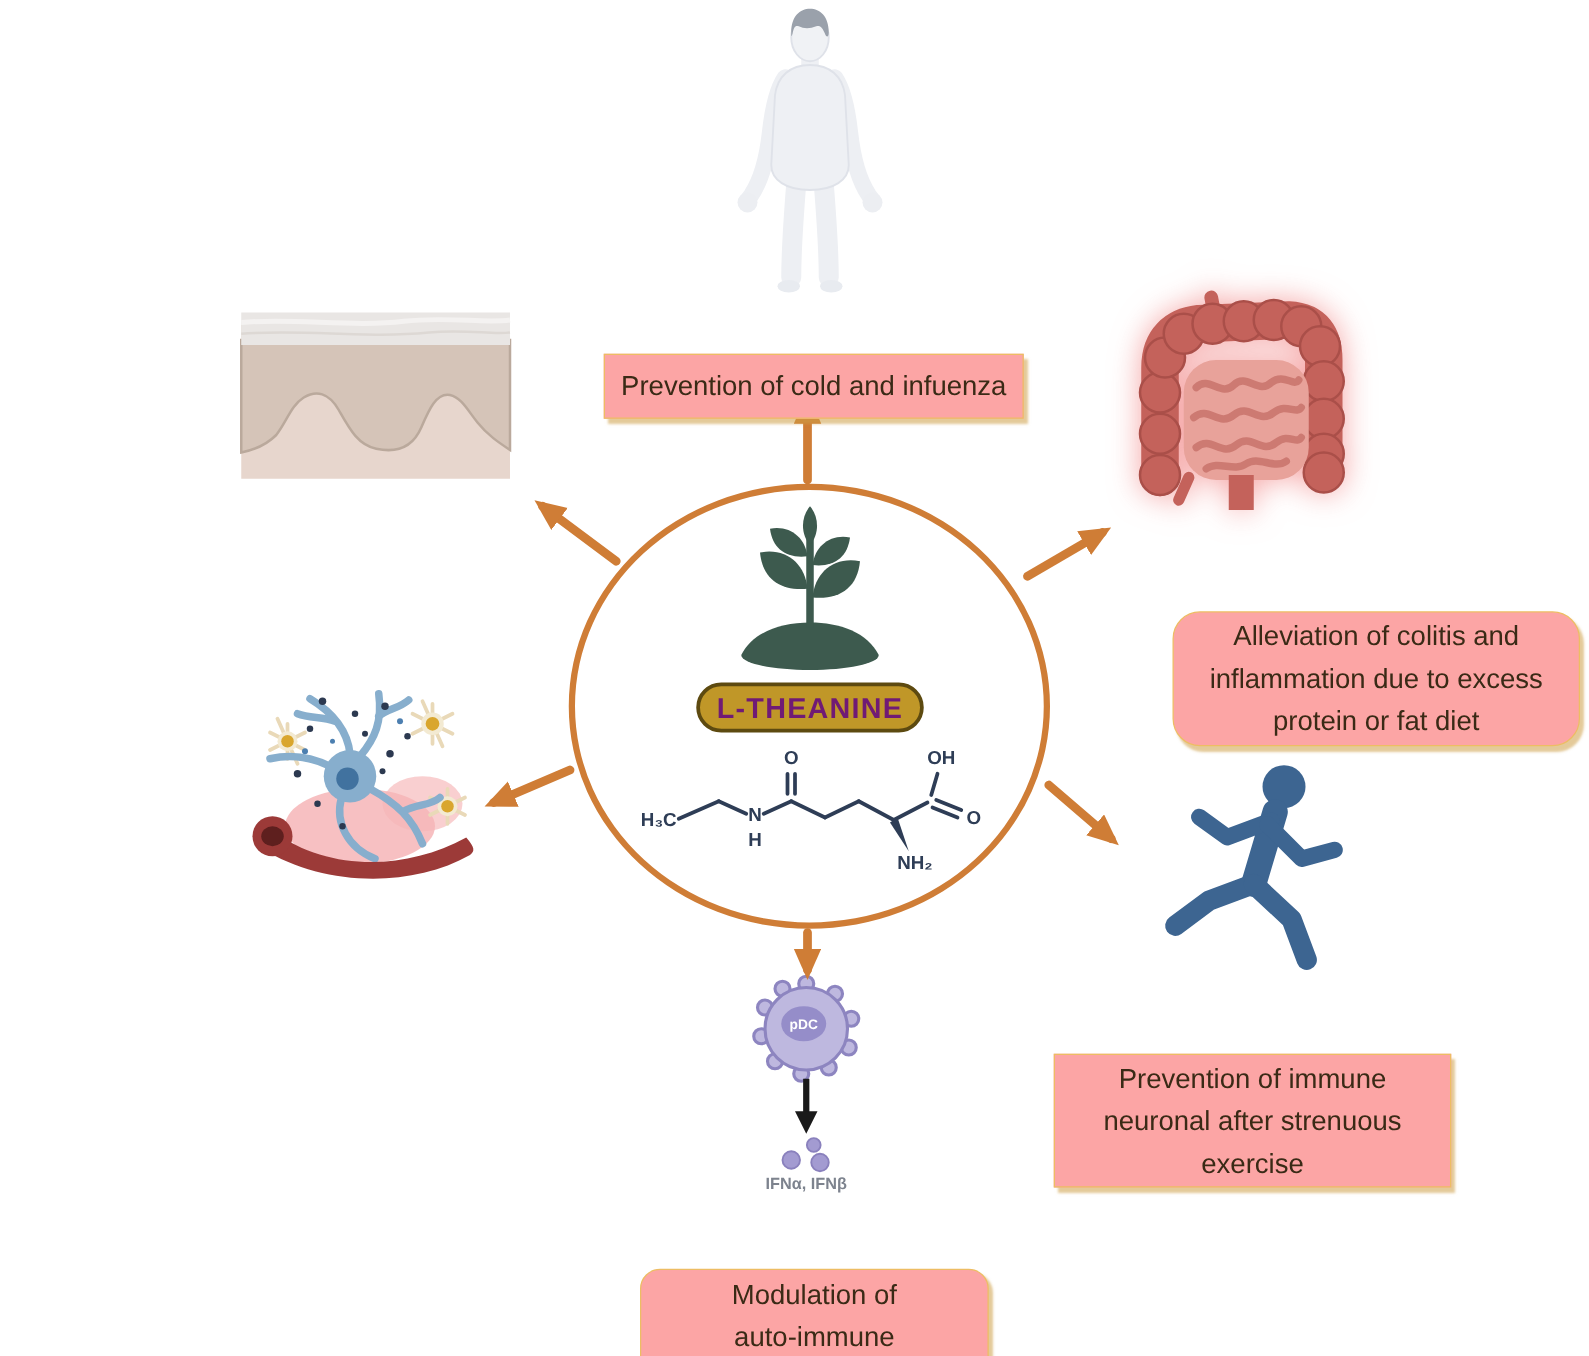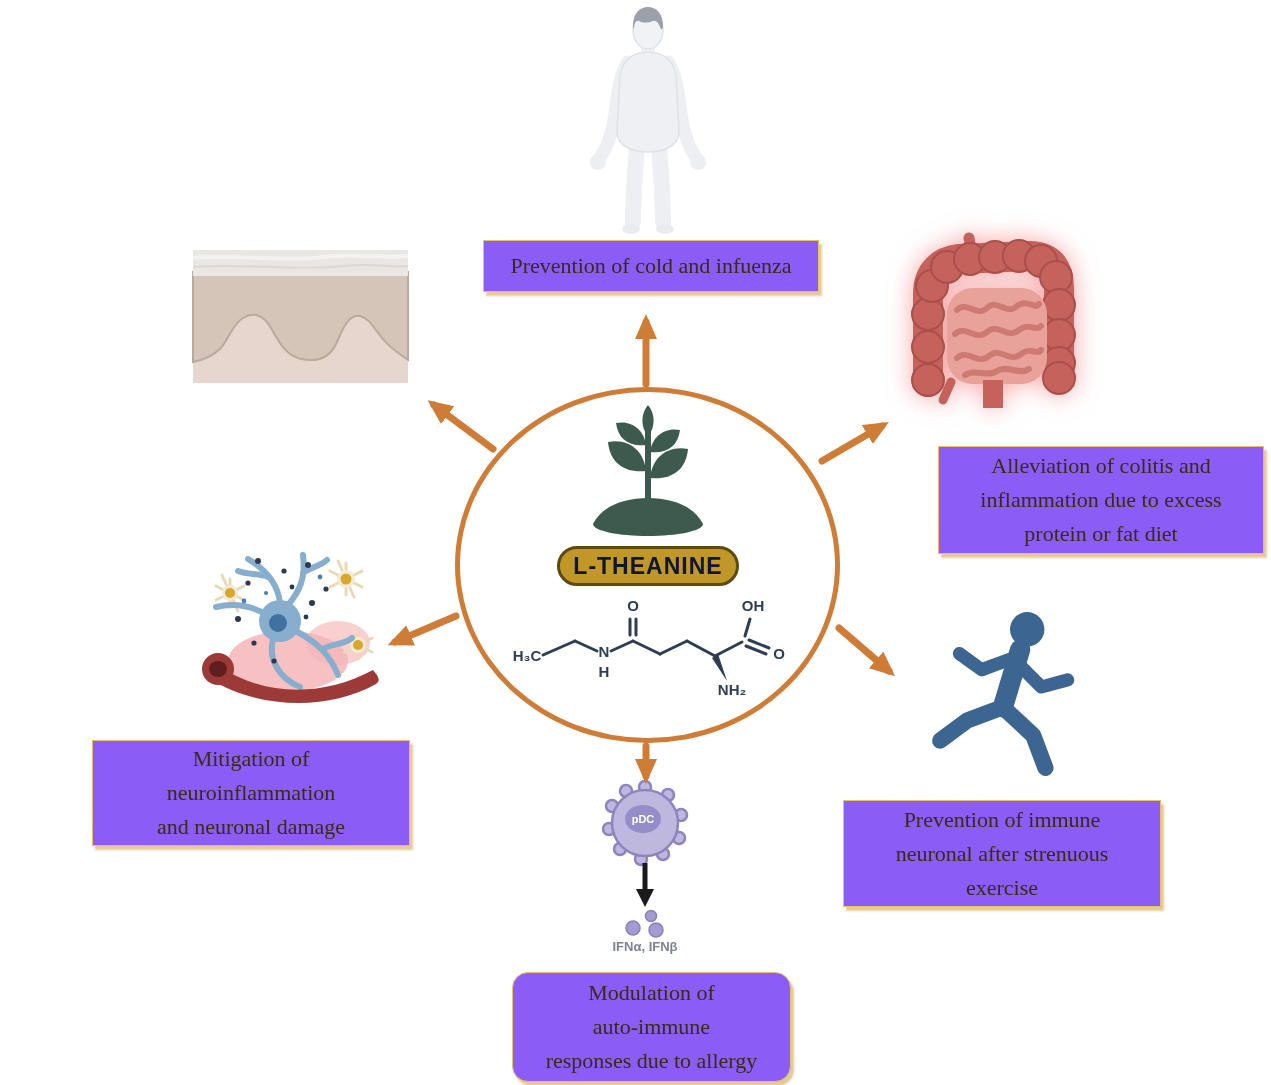--- a/index.html
+++ b/index.html
@@ -1,40 +1,40 @@
 <!DOCTYPE html>
 <html><head>
 <meta charset="utf-8">
 <style>
   html,body{margin:0;padding:0;background:#fff;}
   .canvas{position:relative;width:1271px;height:1085px;background:#ffffff;overflow:hidden;
           font-family:"Liberation Serif",serif;}
   svg{position:absolute;overflow:visible;}
 
   
-  .benefit-box{position:absolute;background:#8b5cf6;border:1px solid #edbd63;
+  .benefit-box{position:absolute;background:#fca5a5;border:1px solid #edbd63;
     box-shadow:3px 4px 2px rgba(205,158,70,.55);
     display:flex;align-items:center;justify-content:center;text-align:center;
-    font-family:Liberation Serif, serif;font-size:22px;color:#3a2a16;
-    line-height:34px;white-space:pre-line;}
+    font-family:Liberation Sans, sans-serif;font-size:22px;color:#3a2a16;
+    line-height:34px;white-space:pre-line;margin-top:43px;}
   .b-top{left:483px;top:240px;width:334px;height:50px;}
   .b-topleft{left:5px;top:398px;width:326px;height:104px;}
-  .b-topright{left:938px;top:446px;width:324px;height:106px;}
+  .b-topright{left:938px;top:446px;width:324px;height:106px;border-radius:22px;}
   .b-left{left:92px;top:740px;width:316px;height:104px;}
   .b-right{left:843px;top:800px;width:316px;height:105px;}
   .b-bottom{left:512px;top:972px;width:277px;height:108px;border-radius:16px;}
 
   
   .hub-circle{position:absolute;left:455px;top:387px;width:385px;height:356px;
     border:5px solid #cf7d36;border-radius:50%;box-sizing:border-box;background:#fff;}
   .badge{position:absolute;left:557px;top:546px;width:182px;height:40px;
     background:#c09728;border:3px solid #5d4a10;border-radius:24px;box-sizing:border-box;
     display:flex;align-items:center;justify-content:center;
     font-family:"Liberation Sans",sans-serif;font-weight:bold;font-size:23px;
-    letter-spacing:1px;color:#0f172a;}
+    letter-spacing:1px;color:#701a75;}
 
   .mol-label{font-family:"Liberation Sans",sans-serif;font-size:15px;font-weight:600;
     fill:#2e3d56;text-anchor:middle;}
   .ifn-label{font-family:"Liberation Sans",sans-serif;font-size:13px;font-weight:bold;
     fill:#7d838e;text-anchor:middle;}
   .pdc-label{font-family:"Liberation Sans",sans-serif;font-size:11px;font-weight:bold;
     fill:#ffffff;text-anchor:middle;}
 </style>
 </head>
 <body>
@@ -262,23 +262,20 @@
       <line x1="456" y1="616" x2="395" y2="642" marker-end="url(#ah)"></line>
       <line x1="839" y1="628" x2="889" y2="671" marker-end="url(#ah)"></line>
       <line x1="646" y1="746" x2="646" y2="776" marker-end="url(#ah)"></line>
     </g>
   </svg>
 
   <div class="benefit-box b-top">Prevention of cold and infuenza</div>
   <div class="benefit-box b-topright">Alleviation of colitis and
 inflammation due to excess
 protein or fat diet</div>
-  <div class="benefit-box b-left">Mitigation of
-neuroinflammation
-and neuronal damage</div>
   <div class="benefit-box b-right">Prevention of  immune
 neuronal after strenuous
 exercise</div>
   <div class="benefit-box b-bottom">Modulation of
 auto-immune
 responses due to allergy</div>
 
 </div>
 
 </body></html>

